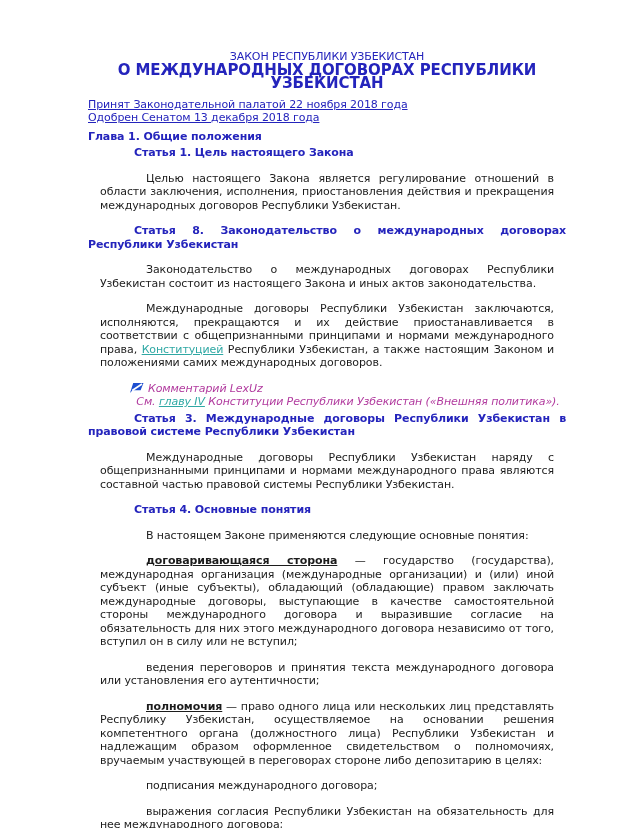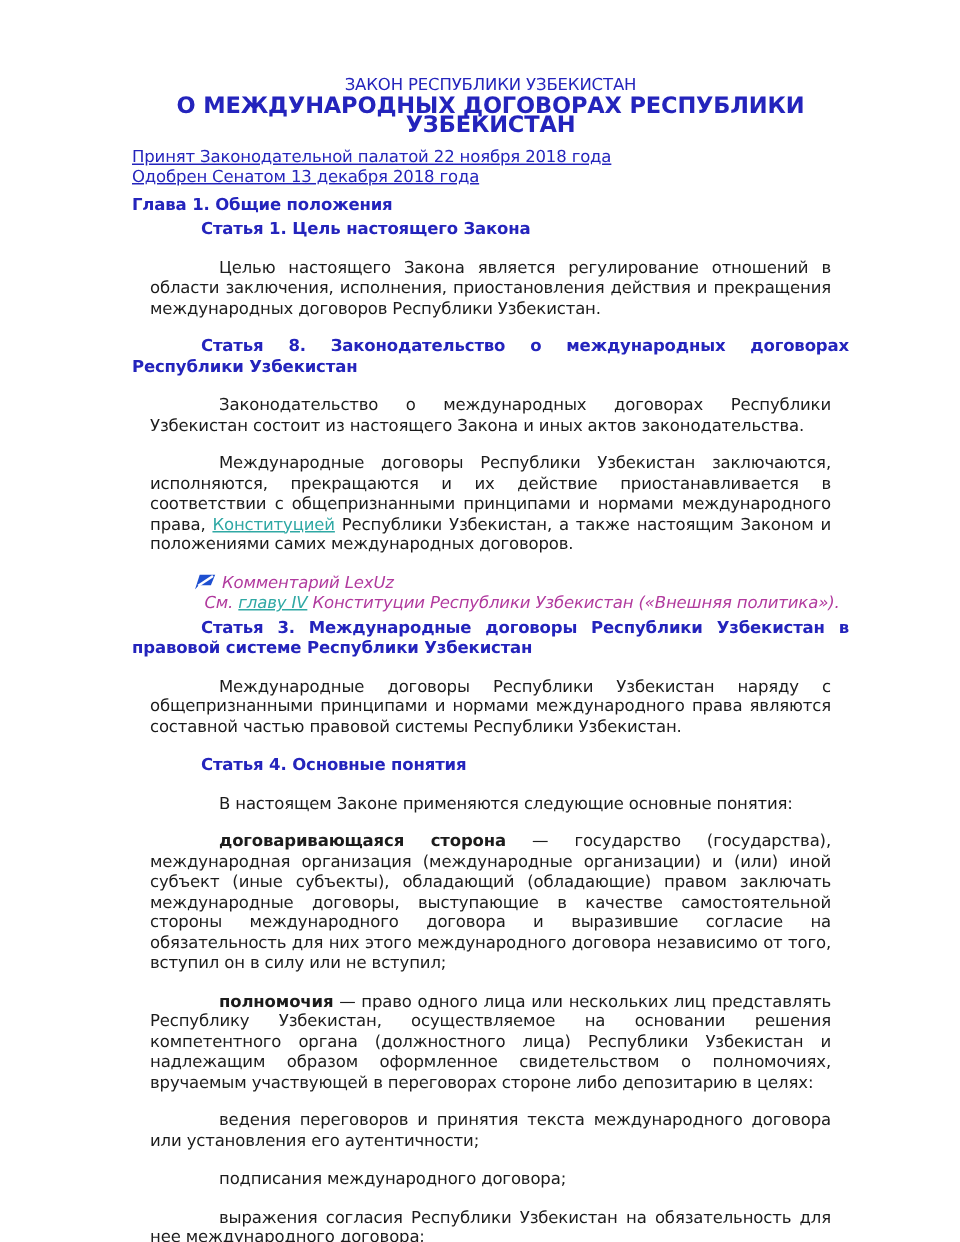--- a/index.html
+++ b/index.html
@@ -26,21 +26,21 @@
     margin: 5px 0 1px 0;
   }
   .article-heading {
     font-weight: bold; color: #2424BC;
     text-indent: 46px; text-align: justify;
     margin: 3px 0 2px 0;
   }
   p.body-par {
     margin: 12px; text-indent: 46px; text-align: justify;
   }
-  p.body-par b { color:#1c1c1c; }
+  p.body-par b { color:#1c1c1c;text-decoration:underline; }
   .doc-link {
     color: #2FA8A4; text-decoration: underline; cursor: pointer;
     font-style: inherit;
   }
   .comment-line {
     color: #B13A9E; font-style: italic;
     padding-left: 42px; margin-top: 2px;
   }
   .comment-ref-line {
     color: #B13A9E; font-style: italic;
@@ -77,20 +77,20 @@
   <div class="comment-ref-line"><span>См. </span><span class="doc-link">главу IV</span><span> Конституции Республики Узбекистан («Внешняя политика»).</span></div>
 
   <div class="article-heading">Статья 3. Международные договоры Республики Узбекистан в правовой системе Республики Узбекистан</div>
   <p class="body-par">Международные договоры Республики Узбекистан наряду с общепризнанными принципами и нормами международного права являются составной частью правовой системы Республики Узбекистан.</p>
 
   <div class="article-heading">Статья 4. Основные понятия</div>
   <p class="body-par">В настоящем Законе применяются следующие основные понятия:</p>
 
   <p class="body-par"><b>договаривающаяся сторона</b><span> — государство (государства), международная организация (международные организации) и (или) иной субъект (иные субъекты), обладающий (обладающие) правом заключать международные договоры, выступающие в качестве самостоятельной стороны международного договора и выразившие согласие на обязательность для них этого международного договора независимо от того, вступил он в силу или не вступил;</span></p>
 
+  <p class="body-par">ведения переговоров и принятия текста международного договора или установления его аутентичности;</p>
+
   <p class="body-par"><b>полномочия</b><span> — право одного лица или нескольких лиц представлять Республику Узбекистан, осуществляемое на основании решения компетентного органа (должностного лица) Республики Узбекистан и надлежащим образом оформленное свидетельством о полномочиях, вручаемым участвующей в переговорах стороне либо депозитарию в целях:</span></p>
-
-  <p class="body-par">ведения переговоров и принятия текста международного договора или установления его аутентичности;</p>
   <p class="body-par">подписания международного договора;</p>
   <p class="body-par">выражения согласия Республики Узбекистан на обязательность для нее международного договора;</p>
   <p class="body-par">совершения иного акта, относящегося к международному договору;</p>
 
 </div>
 
 </body></html>

